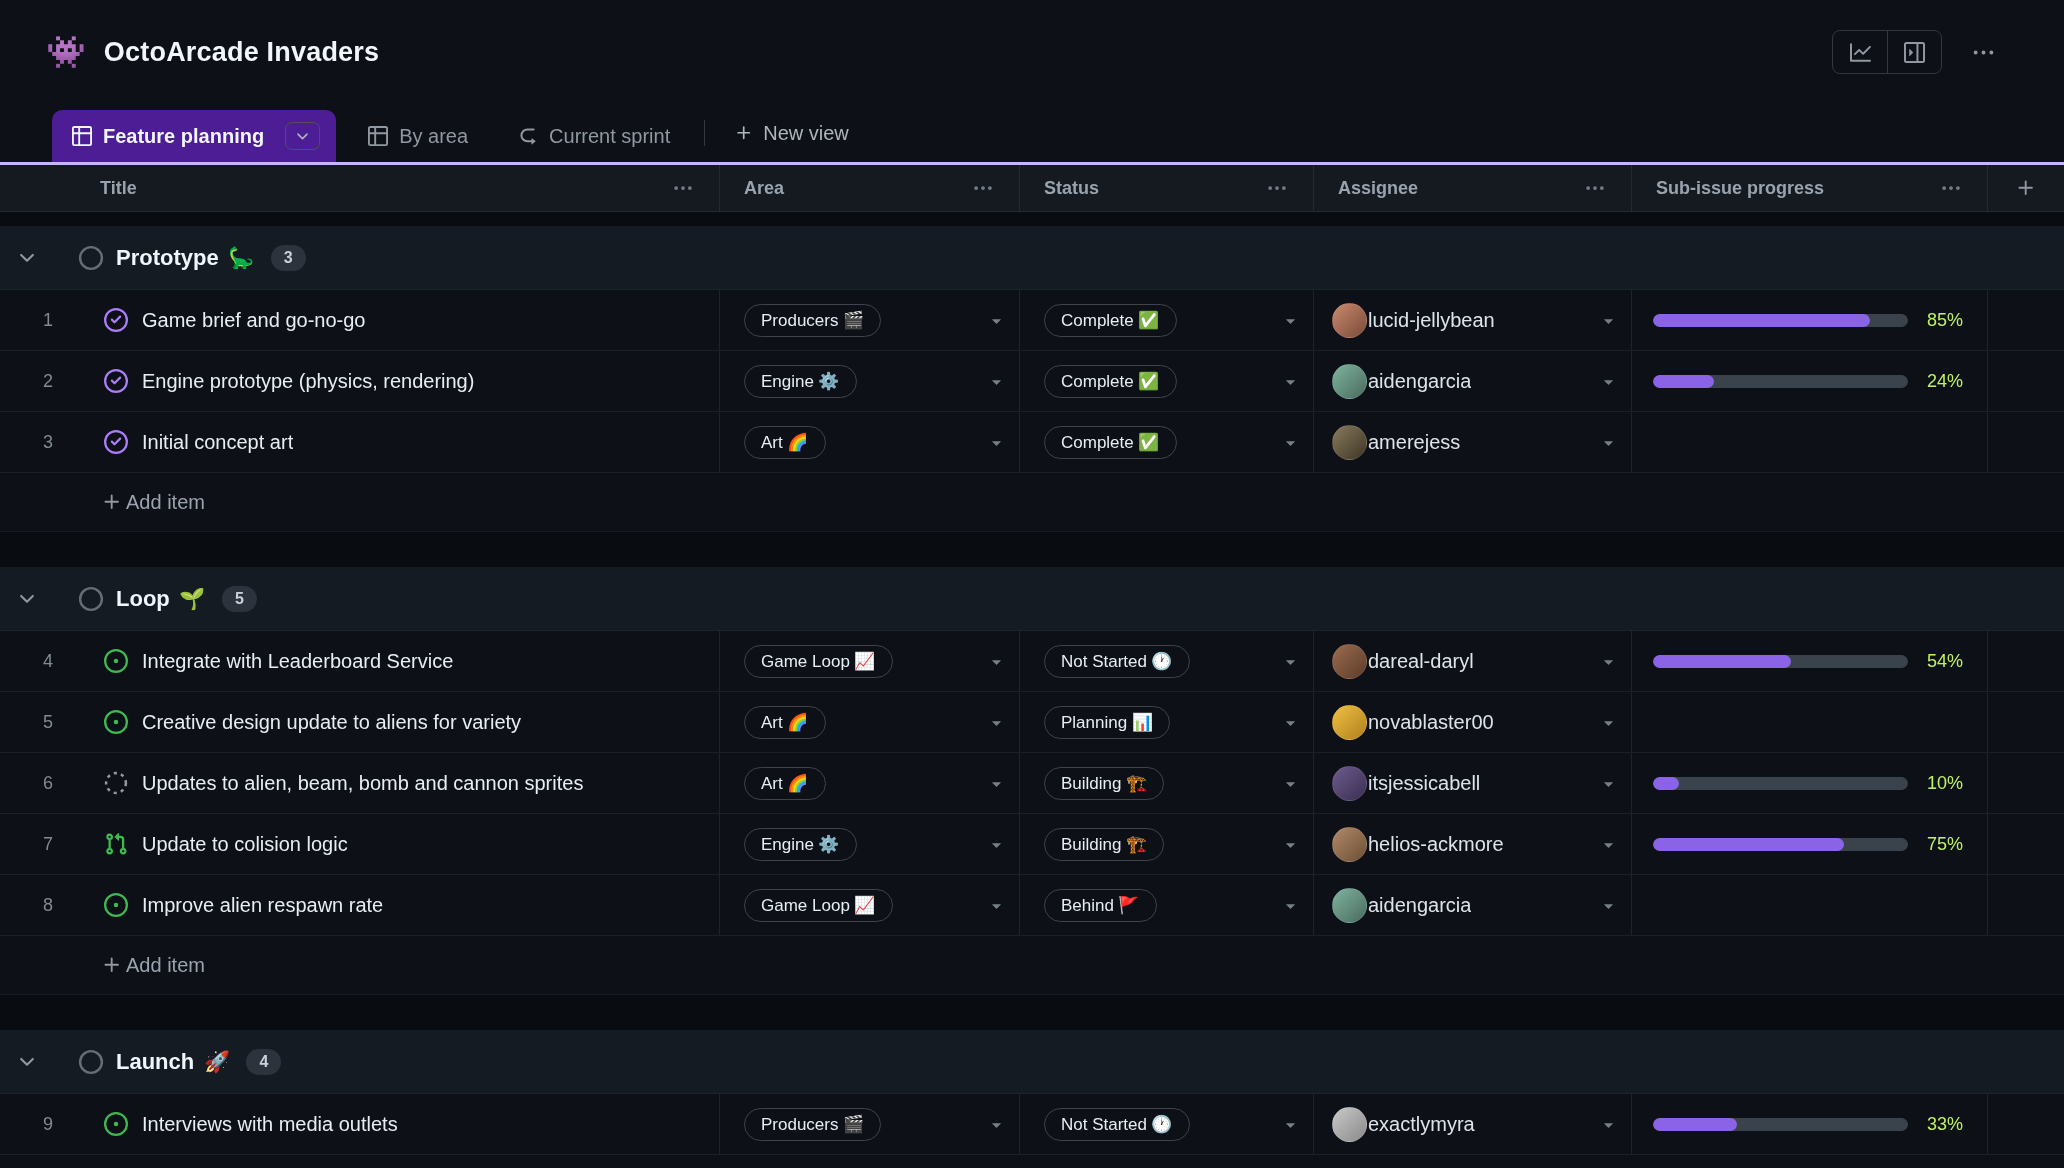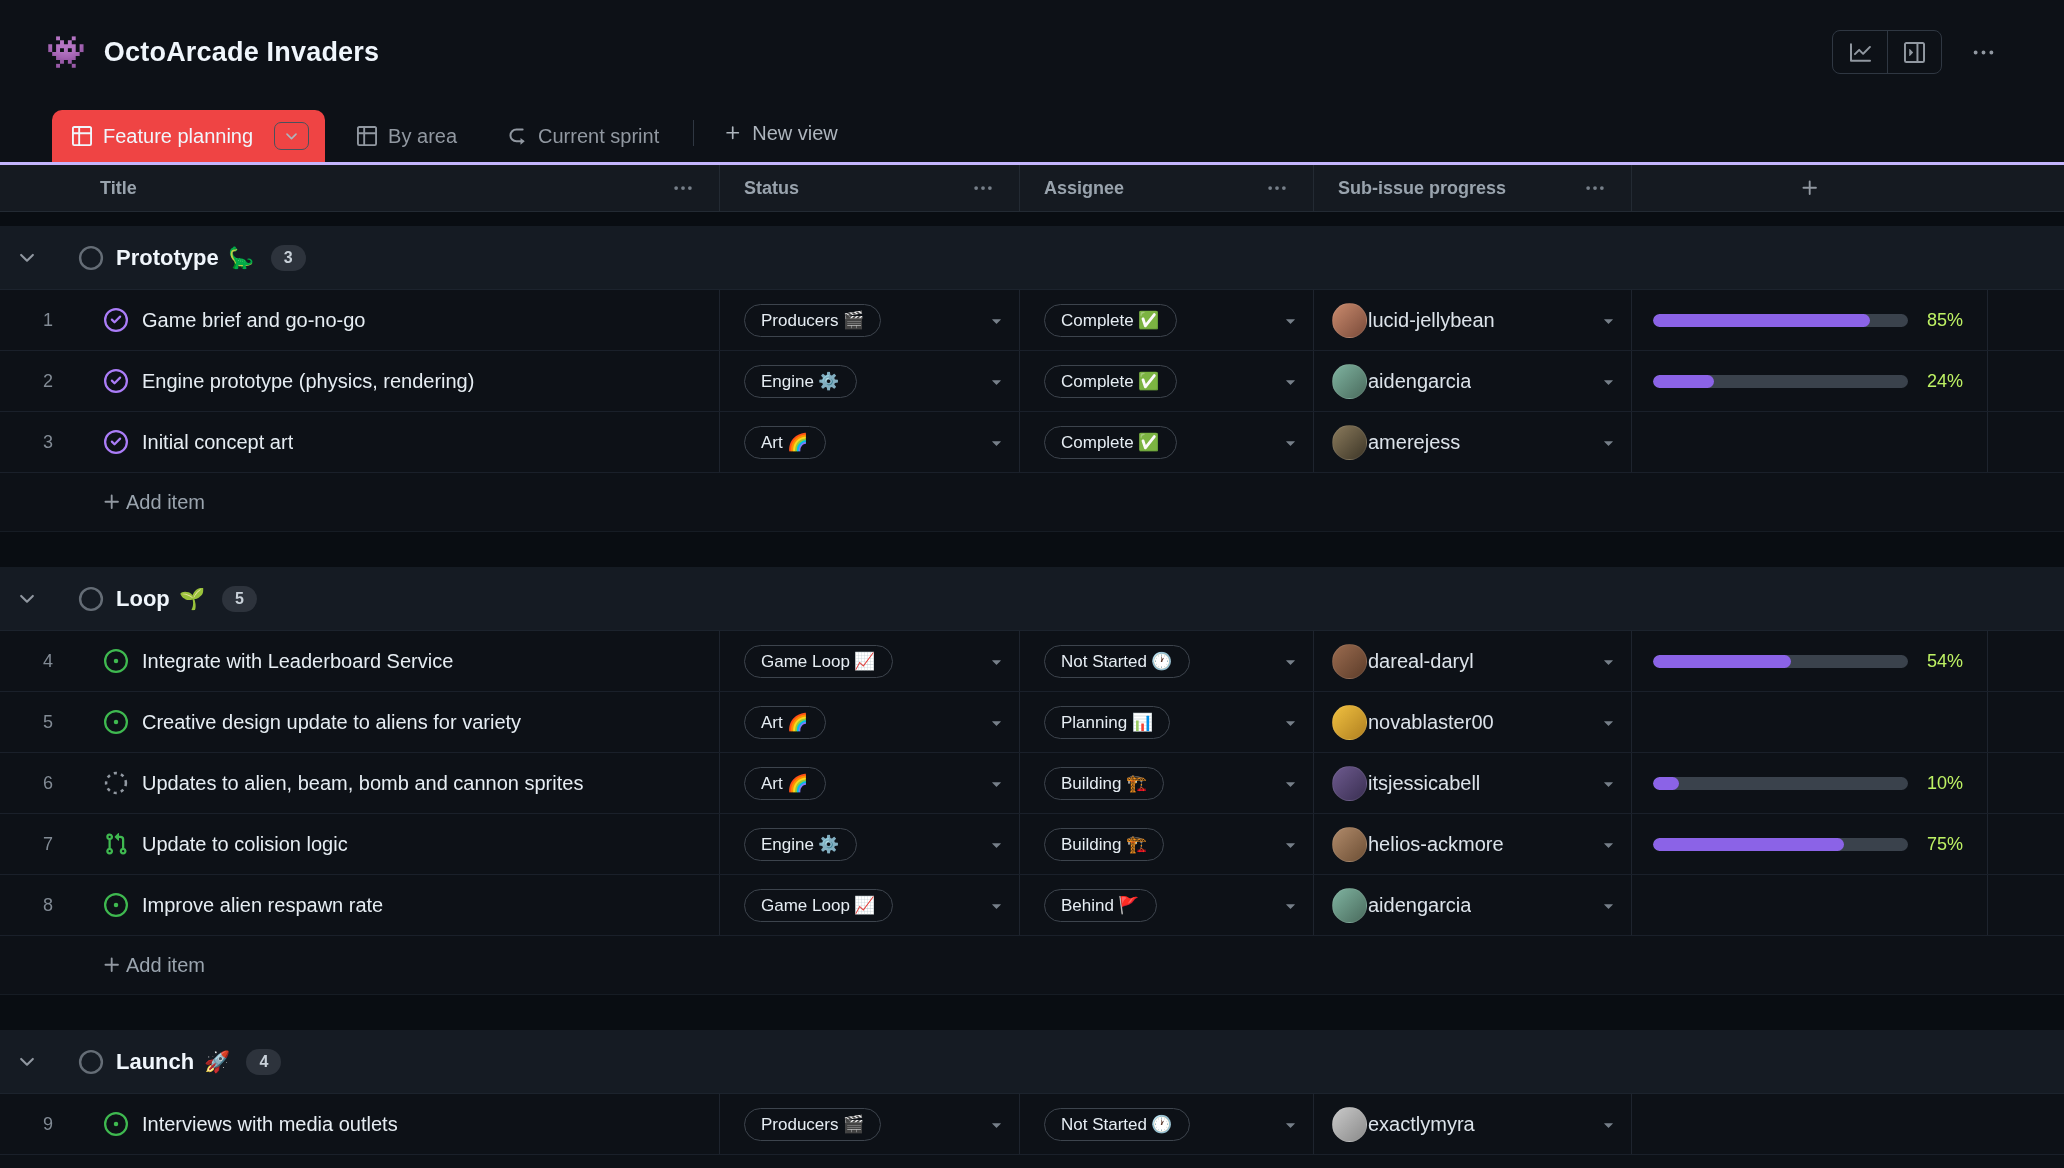--- a/index.html
+++ b/index.html
@@ -18,21 +18,21 @@
   .btn-seg{display:flex;border:1px solid #2f3742;border-radius:8px;overflow:hidden}
   .seg-btn{width:54px;height:42px;display:flex;align-items:center;justify-content:center;color:#9198a1;background:transparent;border:none;cursor:pointer}
   .seg-btn + .seg-btn{border-left:1px solid #2f3742}
   .ghost-btn{width:50px;height:42px;display:flex;align-items:center;justify-content:center;color:#9198a1;background:transparent;border:none;border-radius:8px;cursor:pointer}
   .icon16{width:21px;height:21px;fill:currentColor}
 
   
   .tabstrip{height:58px;display:flex;align-items:flex-end;padding:0 32px 0 52px}
   .tab{display:flex;align-items:center;gap:11px;height:52px;padding:0 18px;color:#9198a1;font-size:20px;cursor:pointer}
   .tab + .tab{margin-left:14px}
-  .tab.active{background:#ef4444;border-radius:10px 10px 0 0;color:#f0f6fc;font-weight:400;padding:0 16px 0 20px}
+  .tab.active{background:#4c1d95;border-radius:10px 10px 0 0;color:#f0f6fc;font-weight:700;padding:0 16px 0 20px}
   .tabicon{width:20px;height:20px;fill:currentColor;flex:none}
   .tab-caret{width:35px;height:28px;border:1px solid #4a515c;border-radius:7px;display:flex;align-items:center;justify-content:center;margin-left:10px;color:#adb5bd;cursor:pointer}
   .tab-caret svg{width:17px;height:17px;fill:currentColor}
   .tabsep{width:1px;height:26px;background:#2f3742;margin:0 16px;align-self:center}
   .newview{display:flex;align-items:center;gap:10px;color:#adb5bd;font-size:20px;padding:0 14px;align-self:center;cursor:pointer}
   .newview svg{width:18px;height:18px;fill:currentColor}
 
   
   .grid{display:grid;grid-template-columns:720px 300px 294px 318px 356px 76px}
   .colheader{height:50px;background:#151a21;border-top:3px solid #c4b5fd;border-bottom:1px solid #232a33}
@@ -152,20 +152,30 @@
       <span>Title</span>
       <span class="dots">
           <svg viewBox="0 0 16 16" fill="currentColor">
             <circle cx="2.5" cy="8" r="1.5"></circle>
             <circle cx="8" cy="8" r="1.5"></circle>
             <circle cx="13.5" cy="8" r="1.5"></circle>
           </svg>
         </span>
     </div>
     <div class="colcell">
+      <span>Area</span>
+      <span class="dots">
+          <svg viewBox="0 0 16 16" fill="currentColor">
+            <circle cx="2.5" cy="8" r="1.5"></circle>
+            <circle cx="8" cy="8" r="1.5"></circle>
+            <circle cx="13.5" cy="8" r="1.5"></circle>
+          </svg>
+        </span>
+    </div>
+    <div class="colcell">
       <span>Status</span>
       <span class="dots">
           <svg viewBox="0 0 16 16" fill="currentColor">
             <circle cx="2.5" cy="8" r="1.5"></circle>
             <circle cx="8" cy="8" r="1.5"></circle>
             <circle cx="13.5" cy="8" r="1.5"></circle>
           </svg>
         </span>
     </div>
     <div class="colcell">
@@ -660,20 +670,26 @@
       </div>
       <div class="cell c-assignee">
         <span class="avatar" style="background: linear-gradient(135deg, rgb(201, 201, 201), rgb(138, 138, 138));"></span>
         <span class="assignee-name">exactlymyra</span>
         <span class="caret">
                 <svg viewBox="0 0 16 16" fill="currentColor">
                   <path d="m4.427 7.427 3.396 3.396a.25.25 0 0 0 .354 0l3.396-3.396A.25.25 0 0 0 11.396 7H4.604a.25.25 0 0 0-.177.427Z"></path>
                 </svg>
               </span>
       </div>
+      <div class="cell c-progress">
+        <span class="track">
+                <span class="fill" style="width: 33%;"></span>
+              </span>
+        <span class="pct">33%</span>
+      </div>
       <div class="cell c-plus"></div>
     </div>
   </div>
       <div class="add-row">
         
         
       </div>
 
     </section>
   </div>

